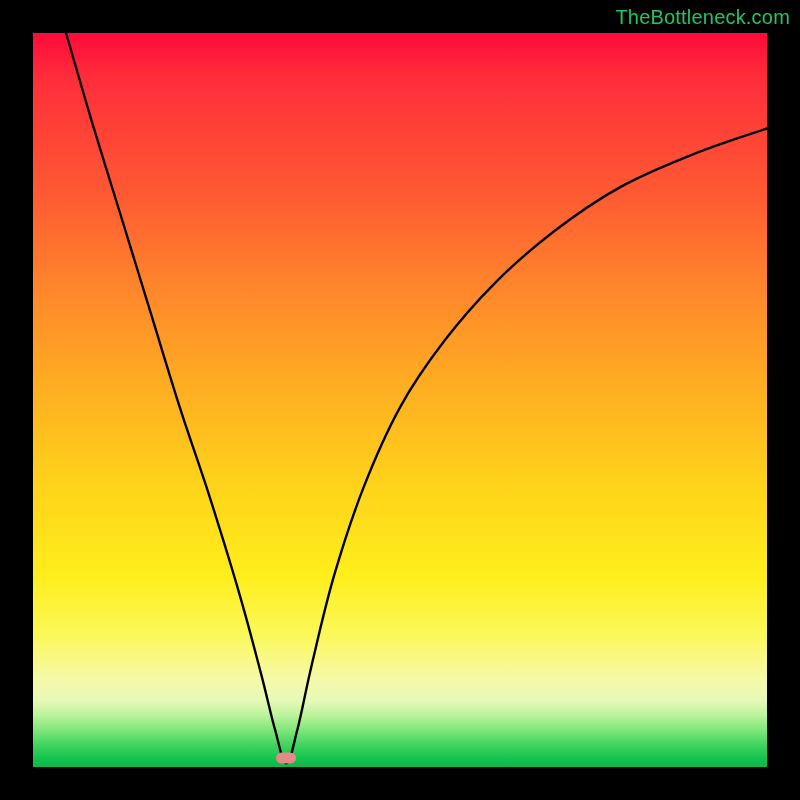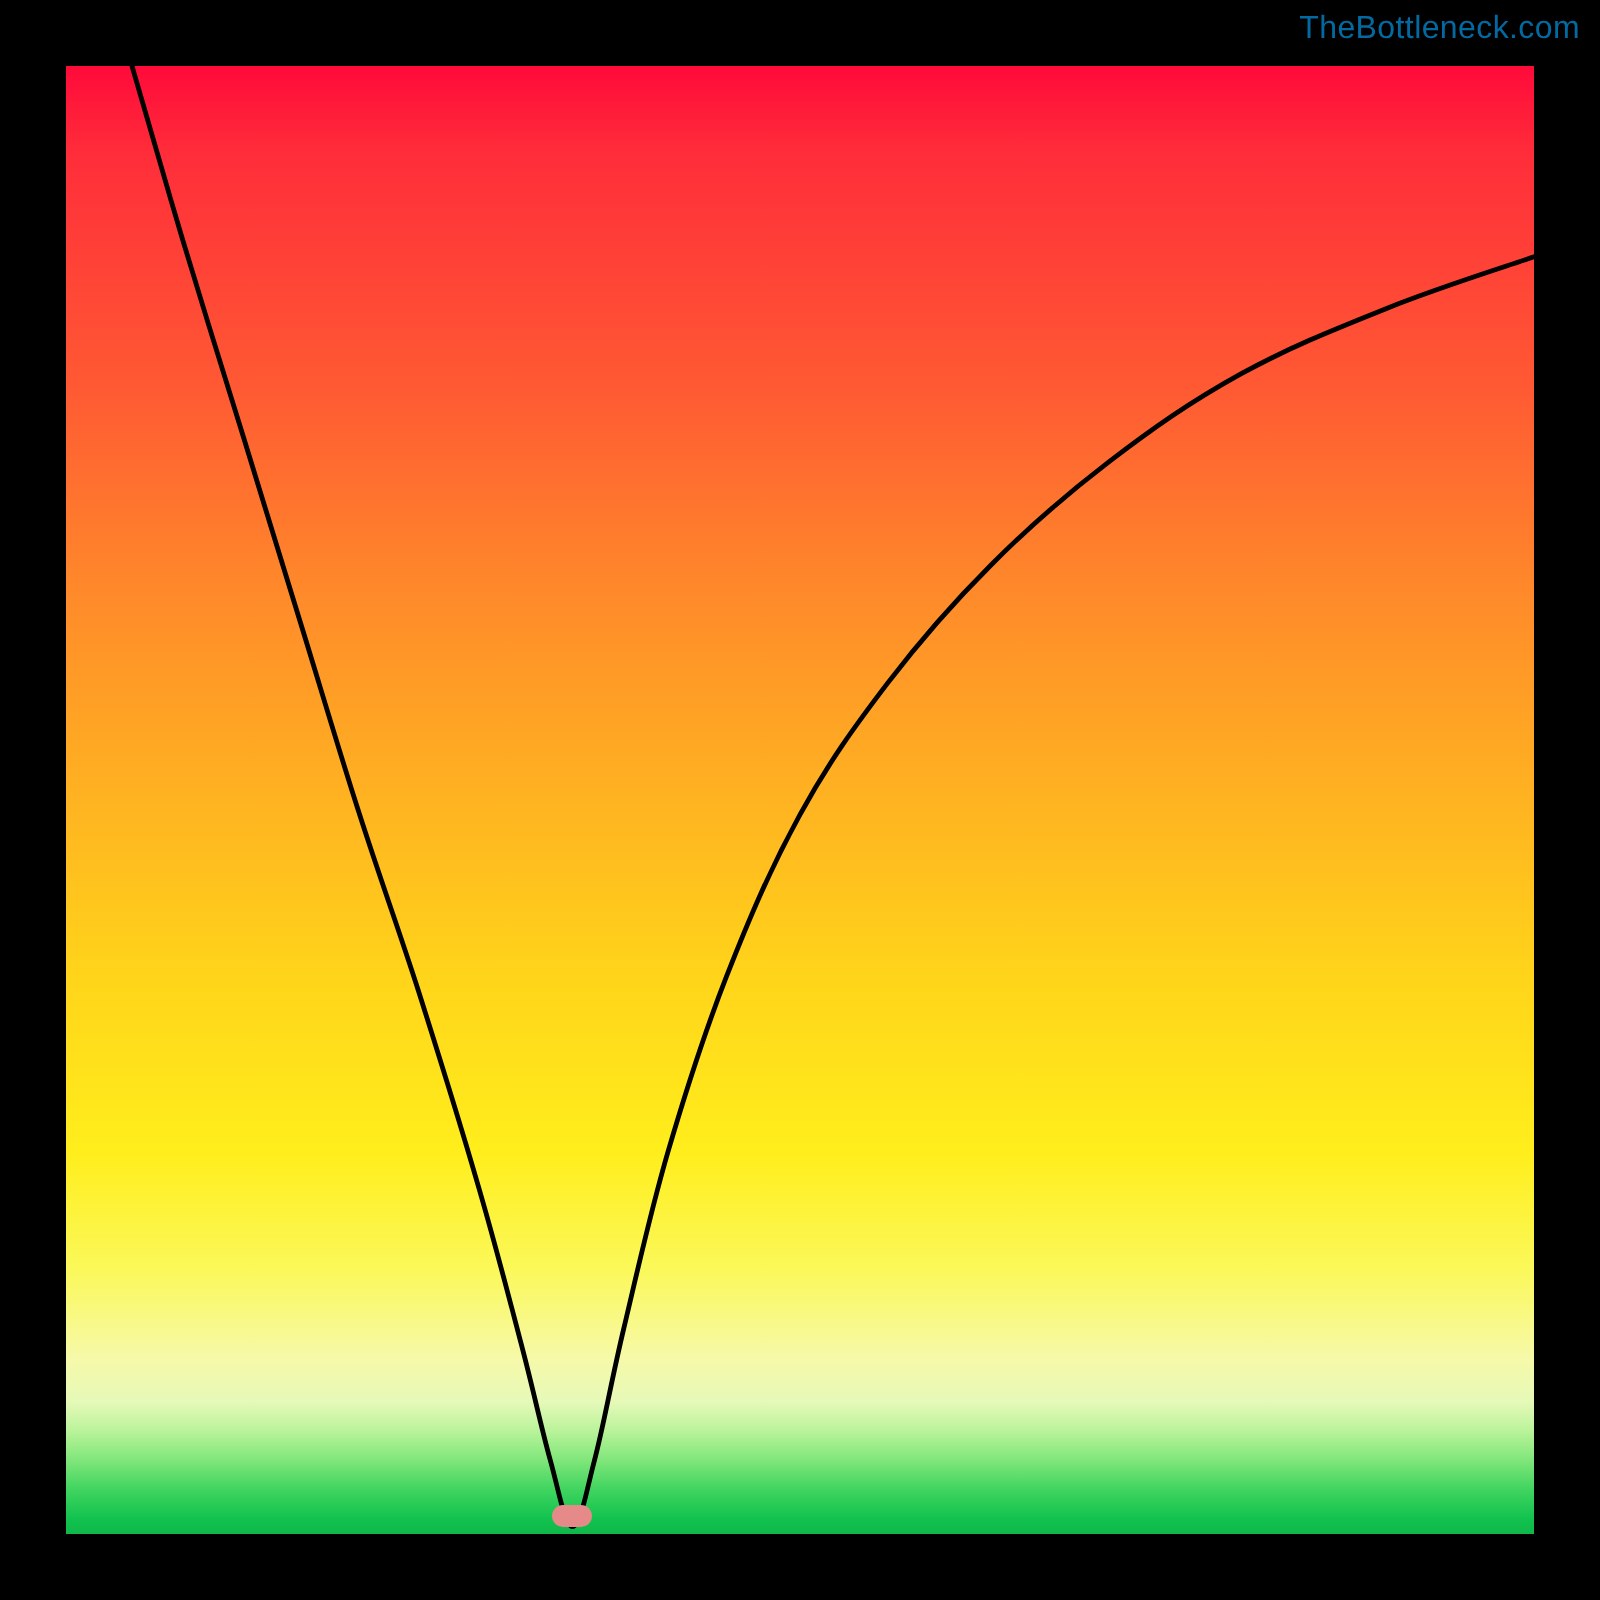--- a/index.html
+++ b/index.html
@@ -56,22 +56,22 @@
     position: absolute;
     width: 20px;
     height: 11px;
     border-radius: 6px;
     transform: translate(-50%, -50%);
   }
   .watermark {
     position: absolute;
     top: 6px;
     right: 10px;
-    color: #0369a1;
-    font-size: 16px;
+    color: #22c55e;
+    font-size: 20px;
     font-weight: 400;
     letter-spacing: 0.2px;
     font-family: Arial, Helvetica, sans-serif;
   }
 </style>
 </head>
 <body>
 
 <div class="frame">
   <div class="plot-area">

